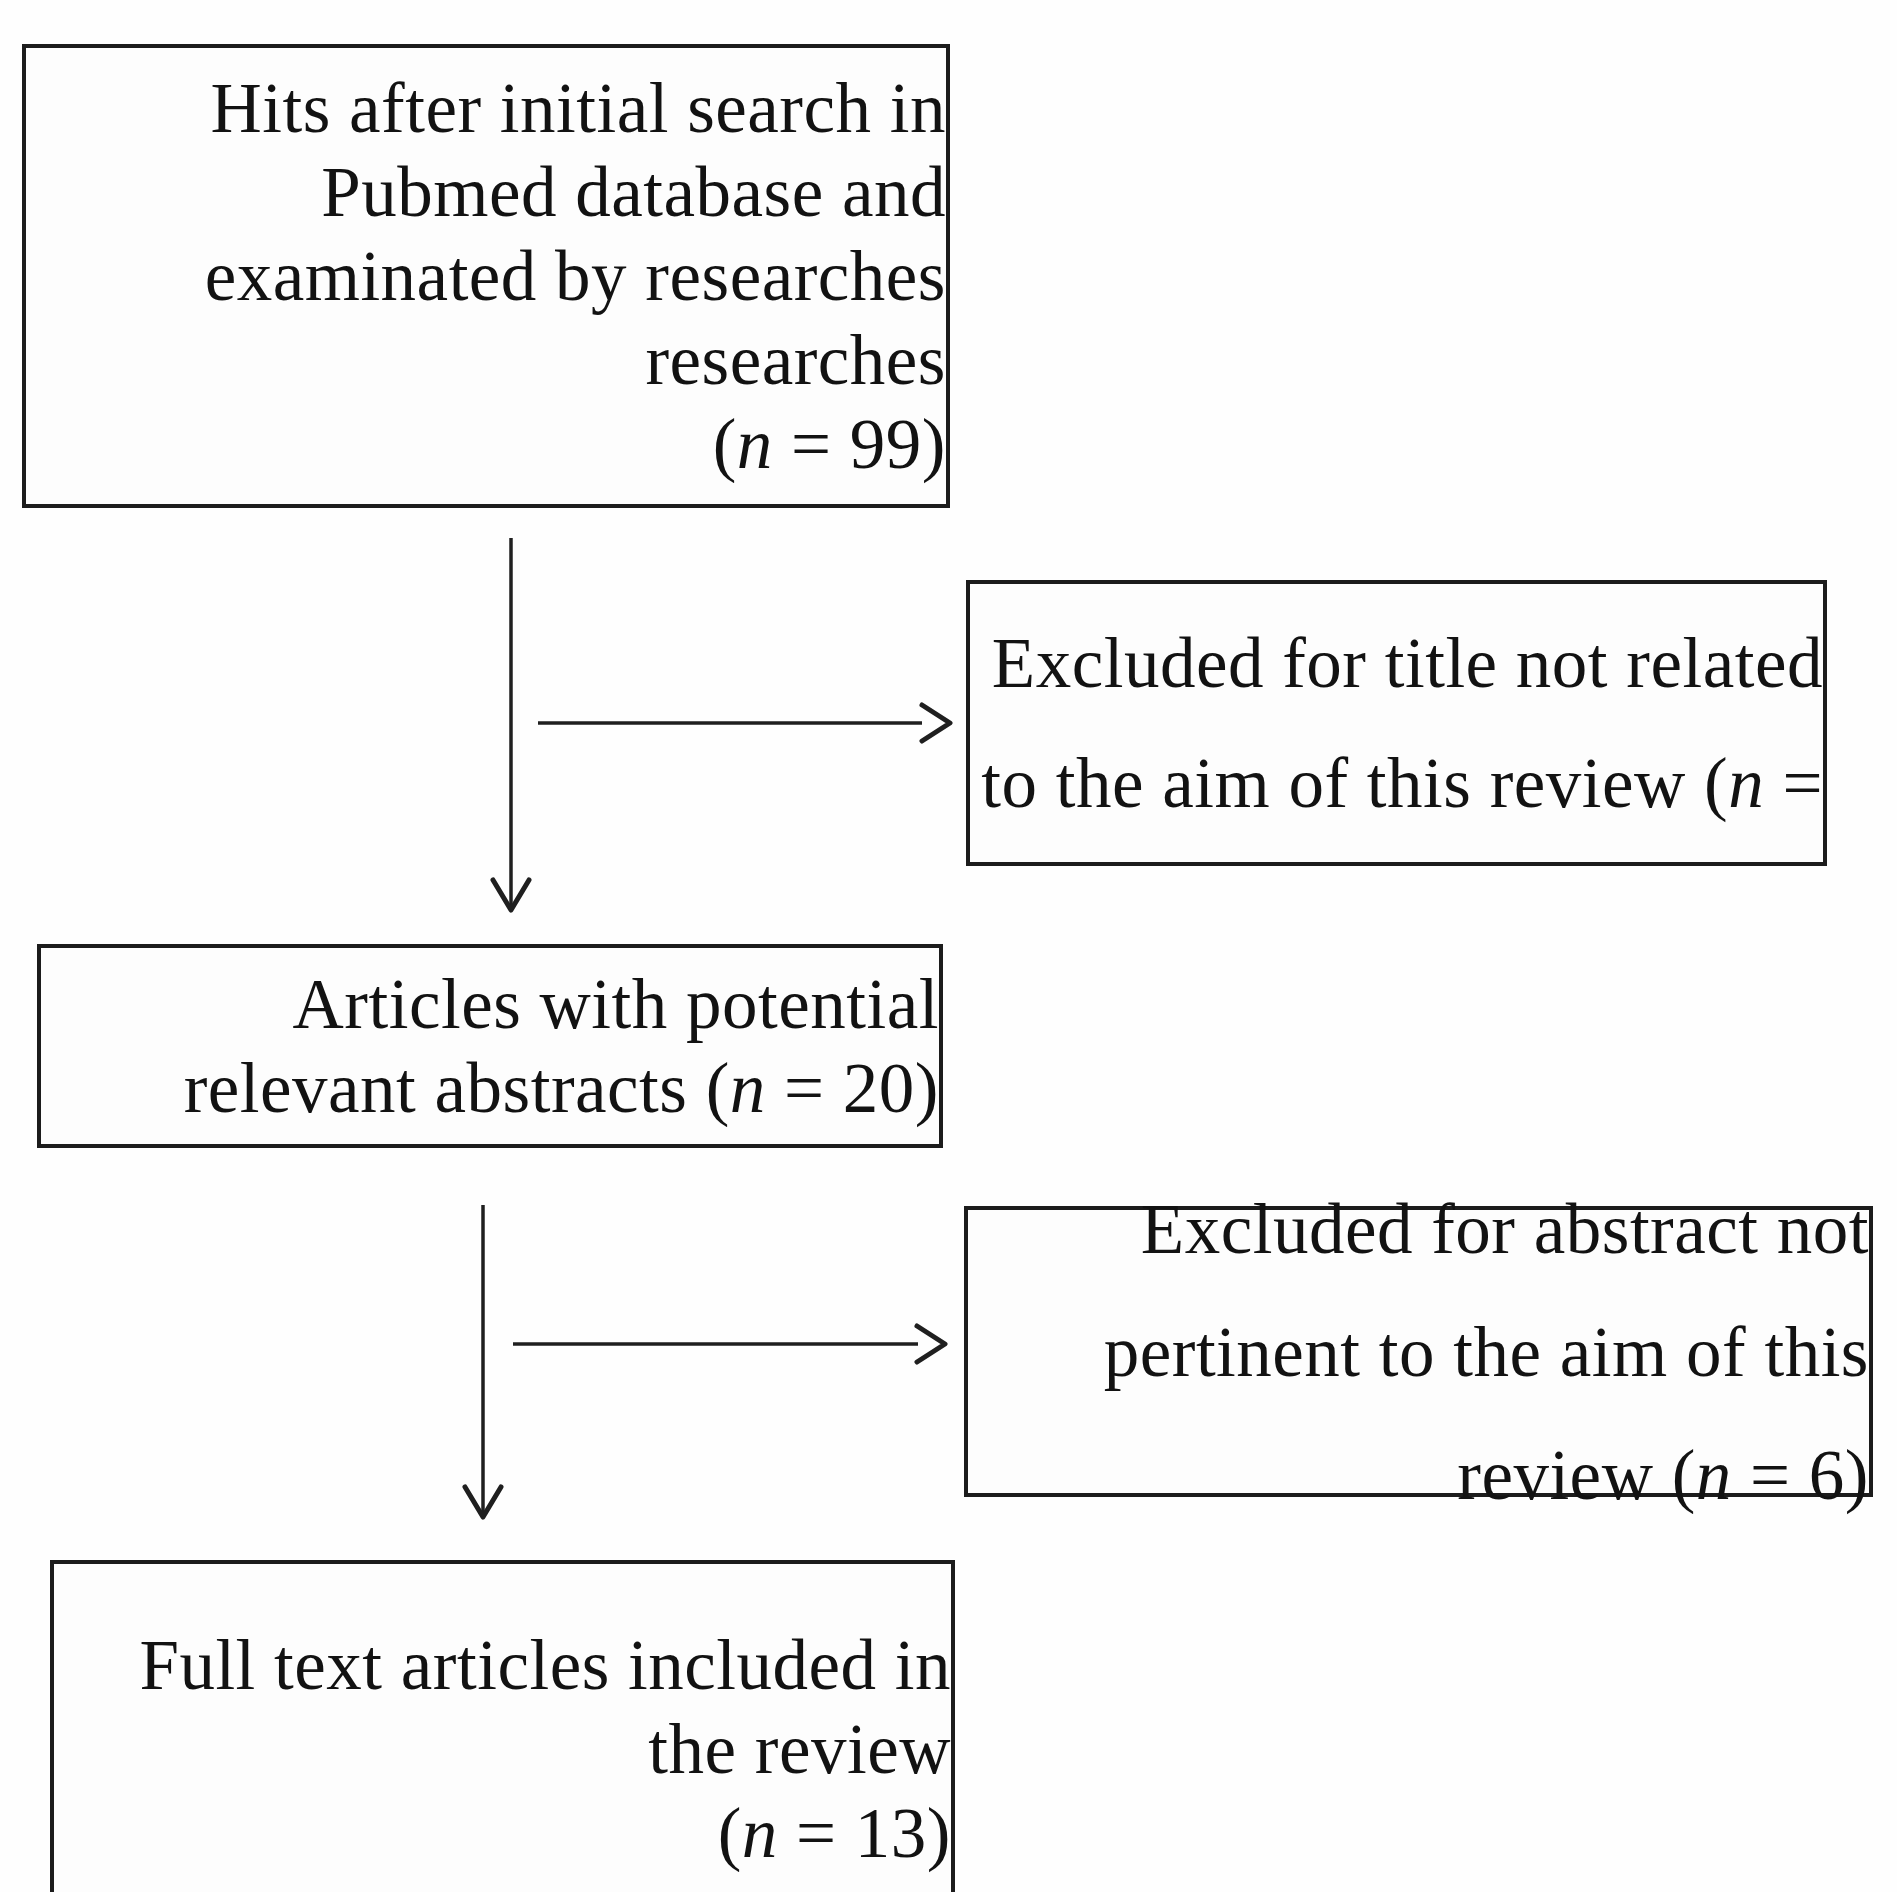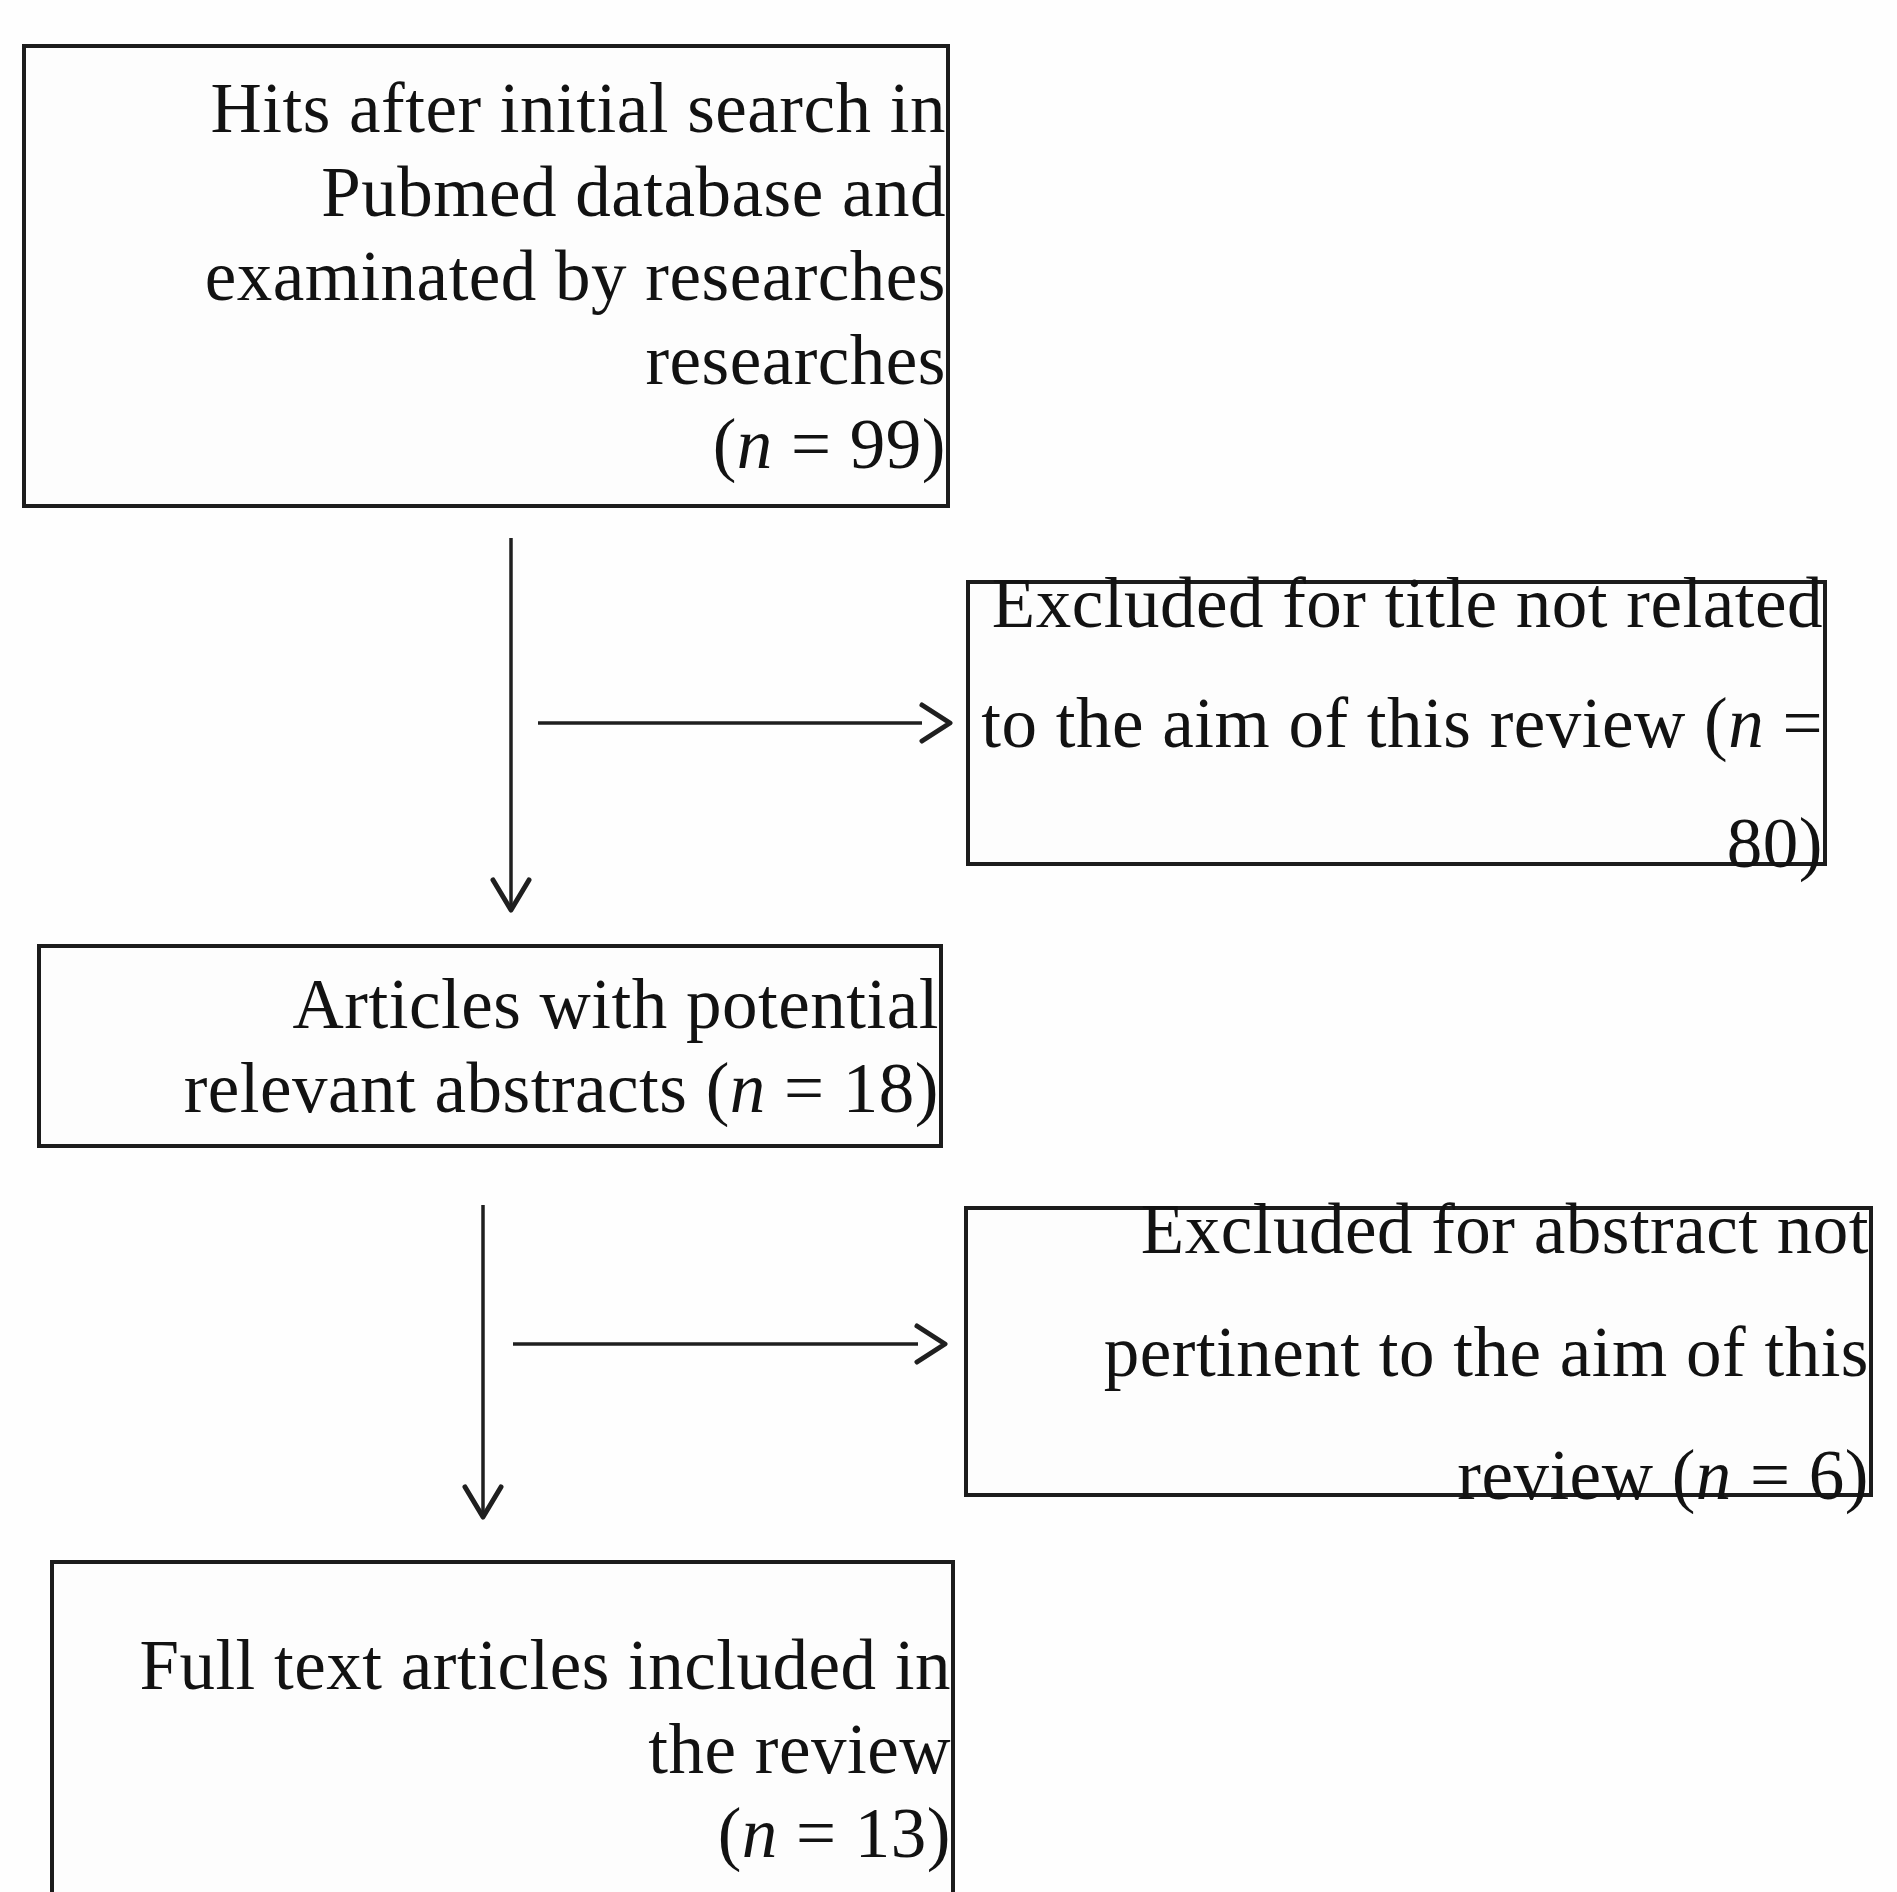--- a/index.html
+++ b/index.html
@@ -50,26 +50,25 @@
     <div class="tline"><span>Hits after initial search in</span></div>
     <div class="tline"><span>Pubmed database and</span></div>
     <div class="tline"><span>examinated by researches</span></div>
     <div class="tline"><span>researches</span></div>
     <div class="tline"><span>(</span><span class="it">n</span><span> = 99)</span></div>
   </div>
 
   <div class="fbox" style="left:966px; top:580px; width:861px; height:286px;gap:36px;">
     <div class="tline"><span>Excluded for title not related</span></div>
     <div class="tline"><span>to the aim of this review (</span><span class="it">n</span><span> =</span></div>
-    <div class="tline"><span>80)</span></div>
   </div>
 
   <div class="fbox" style="left:37px; top:944px; width:906px; height:204px;">
     <div class="tline"><span>Articles with potential</span></div>
-    <div class="tline"><span>relevant abstracts (</span><span class="it">n</span><span> = 18)</span></div>
+    <div class="tline"><span>relevant abstracts (</span><span class="it">n</span><span> = 20)</span></div>
   </div>
 
   <div class="fbox" style="left:964px; top:1206px; width:909px; height:291px;gap:39px;">
     <div class="tline"><span>Excluded for abstract not</span></div>
     <div class="tline"><span>pertinent to the aim of this</span></div>
     <div class="tline"><span>review (</span><span class="it">n</span><span> = 6)</span></div>
   </div>
 
   <div class="fbox" style="left:50px; top:1560px; width:905px; height:377px;">
     <div class="tline"><span>Full text articles included in</span></div>

